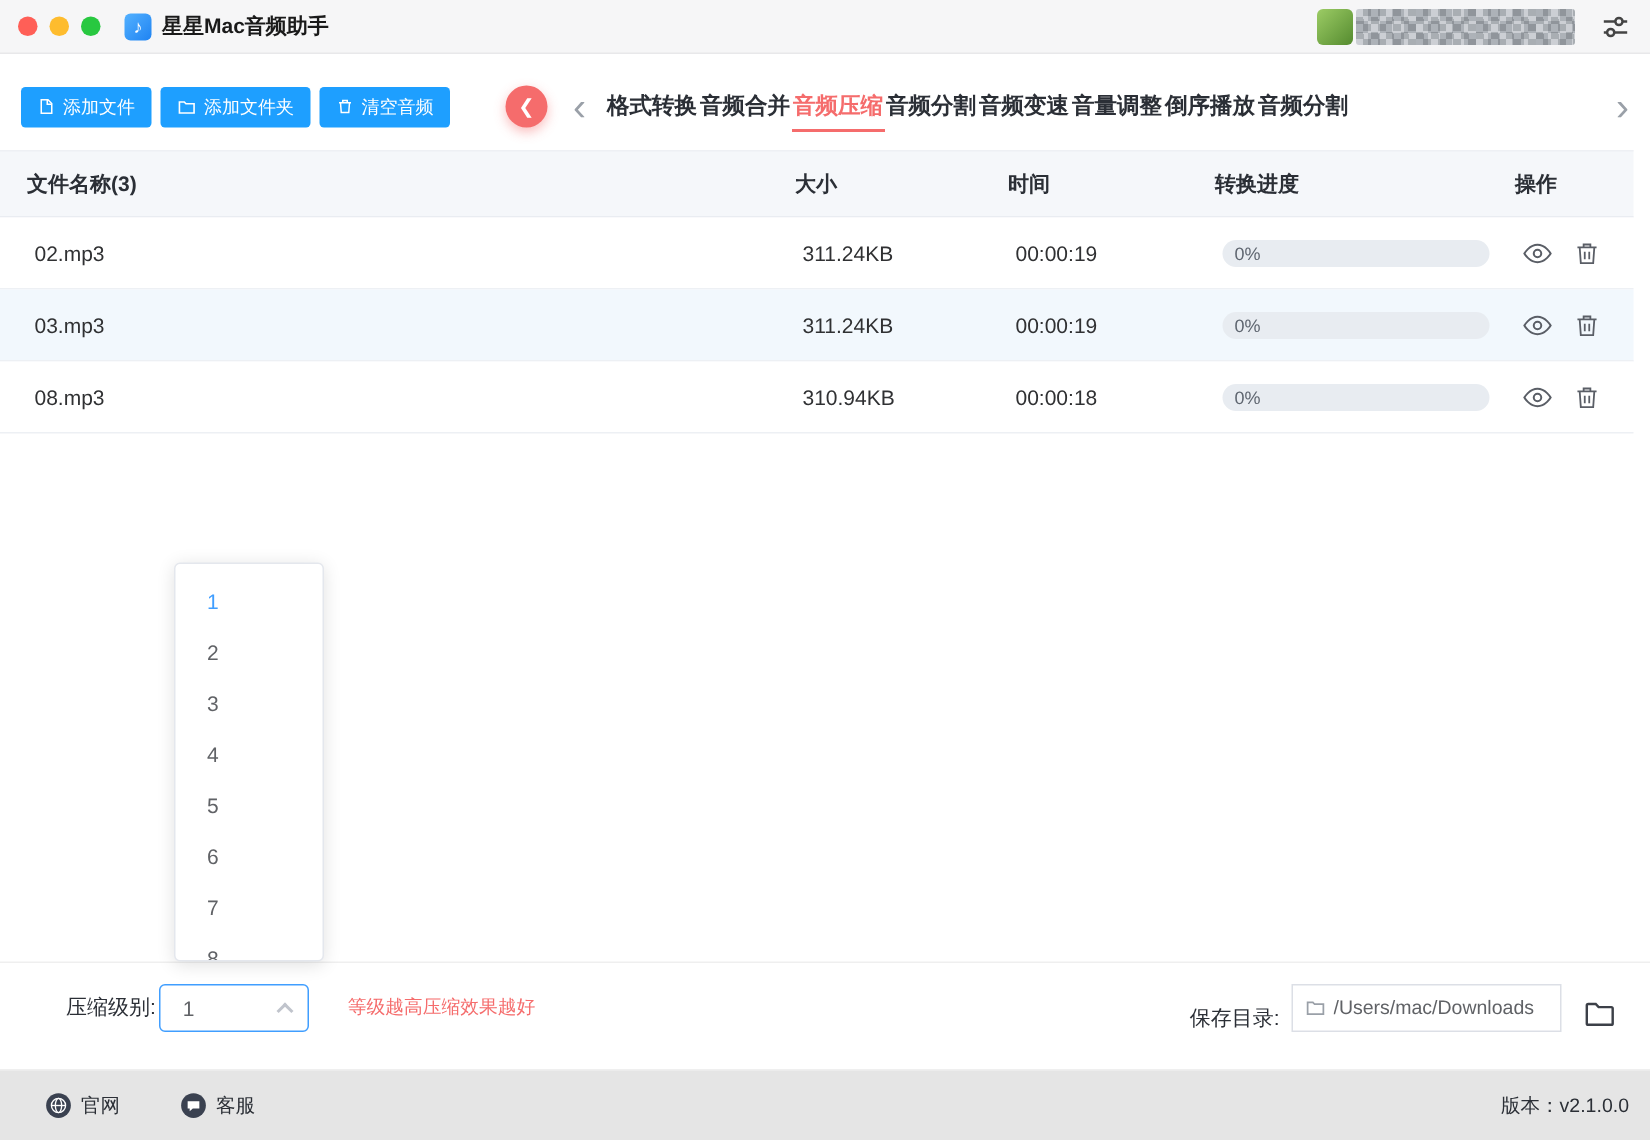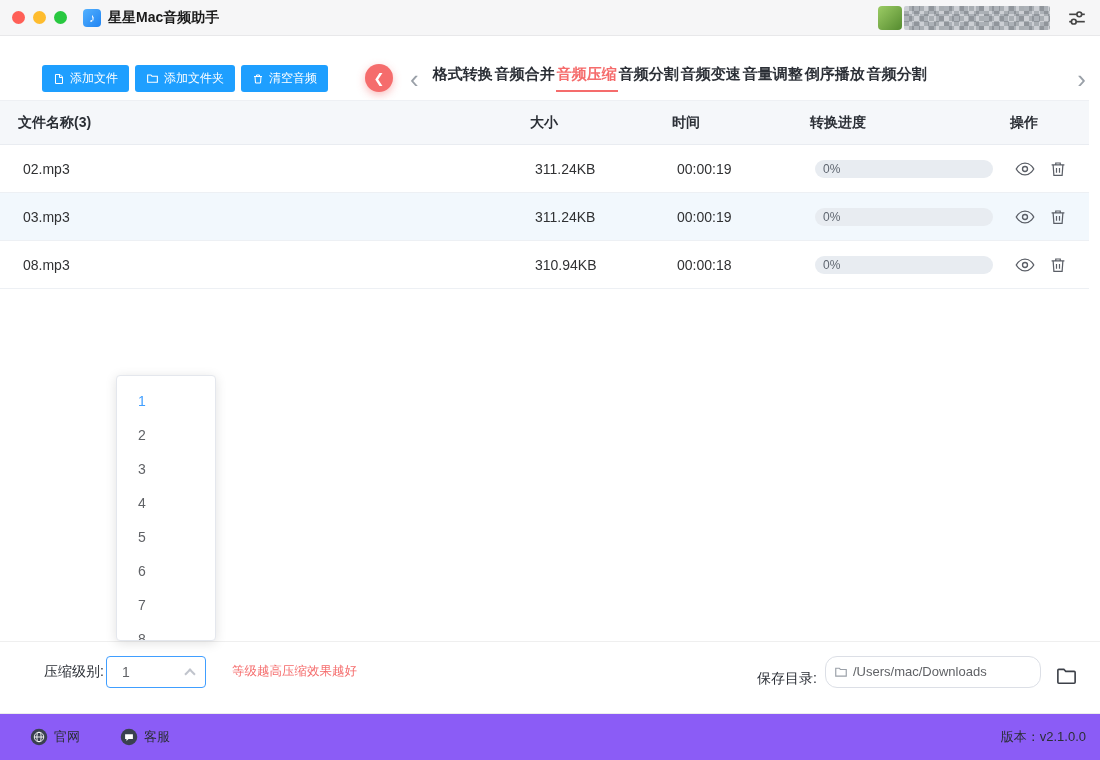--- a/index.html
+++ b/index.html
@@ -19,21 +19,21 @@
   .app-title { font-size:14px; font-weight:bold; color:#1a1a1a; }
   .tb-right { margin-left:auto; display:flex; align-items:center; gap:16px; }
   .user-blur { display:flex; align-items:center; height:26px; cursor:pointer; }
   .avatar { width:24px; height:24px; border-radius:4px; background:linear-gradient(135deg,#9ccc65,#558b2f); }
   .mosaic { width:146px; height:24px; margin-left:2px; border-radius:2px;
     background-image: repeating-conic-gradient(#b7babe 0% 25%, #dcdee1 0% 50%), repeating-conic-gradient(#c9ccd0 0% 25%, #eceef0 0% 50%);
     background-size:10px 10px, 16px 16px; background-blend-mode:multiply; }
   .settings { cursor:pointer; }
 
   
-  .toolbar { position:absolute; top:50px; left:0; right:0; height:42px; display:flex; align-items:flex-end; padding:0 14px;margin-left:28px; }
+  .toolbar { position:absolute; top:50px; left:0; right:0; height:42px; display:flex; align-items:center; padding:0 14px; }
   .btn { display:flex; align-items:center; gap:5px; background:#1e9fff; color:#fff; font-size:12px; height:27px; padding:0 11px; border-radius:3px; margin-right:6px; cursor:pointer; border:none; }
   .back-circle { width:28px; height:28px; border-radius:50%; background:#f56c6c; color:#fff; display:flex; align-items:center; justify-content:center; font-size:13px; margin-left:31px; box-shadow:0 3px 8px rgba(245,108,108,.45); cursor:pointer; flex:none; }
   .tab-chevron { color:#9aa0a8; font-size:26px; line-height:26px; cursor:pointer; user-select:none; }
   .tab-chevron.prev { margin-left:17px; }
   .tab-chevron.next { margin-left:auto; }
   .tabs { display:flex; margin-left:13px; align-items:center; }
   .tab { font-size:15px; font-weight:bold; color:#2b2f36; padding:7px 1px 6px; border-bottom:2px solid transparent; cursor:pointer; white-space:nowrap; }
   .tab.active { color:#f56c6c; border-bottom-color:#f56c6c; }
 
   
@@ -52,27 +52,27 @@
   .opt.selected { color:#409eff; }
 
   
   .bottom-bar { position:absolute; top:641px; left:0; right:0; height:60px; border-top:1px solid #efefef; display:flex; align-items:center; padding:0 22px 0 14px; background:#fff; }
   .level-label { font-size:14px; color:#2b2f36; margin-left:30px; }
   .level-select { width:100px; height:32px; border:1px solid #409eff; border-radius:4px; display:flex; align-items:center; justify-content:space-between; padding:0 11px 0 15px; margin-left:2px; font-size:14px; color:#606266; background:#fff; cursor:pointer; }
   .sel-arrow { width:8px; height:8px; border-top:2px solid #c0c4cc; border-right:2px solid #c0c4cc; transform:rotate(-45deg); margin-top:4px; }
   .hint { color:#f56c6c; font-size:12.5px; margin-left:26px; }
   .right-group { margin-left:auto; display:flex; align-items:flex-end; }
   .save-label { font-size:14px; color:#2b2f36; }
-  .path-box { width:216px; height:32px; border:1px solid #dcdfe6; border-radius:12px; display:flex; align-items:center; padding:0 4px 0 8px; margin-left:8px; gap:5px; overflow:hidden; cursor:text; }
+  .path-box { width:180px; height:32px; border:1px solid #dcdfe6; border-radius:0; display:flex; align-items:center; padding:0 4px 0 8px; margin-left:8px; gap:5px; overflow:hidden; cursor:text; }
   .path-text { font-size:13px; color:#606266; white-space:nowrap; overflow:hidden; flex:1; }
   .folder-btn { margin-left:14px; display:flex; cursor:pointer; }
   .start-btn { margin-left:26px; width:96px; height:40px; background:#f56c6c; color:#fff; font-size:14px; border:none; border-radius:4px; display:flex; align-items:center; justify-content:center; cursor:pointer; }
 
   
-  .footer { position:absolute; top:713px; left:0; right:0; bottom:0; border-top:1px solid #ececec; background:#8b5cf6; display:flex; align-items:center; padding:0 14px 0 30px; }
+  .footer { position:absolute; top:713px; left:0; right:0; bottom:0; border-top:1px solid #ececec; background:#e5e5e5; display:flex; align-items:center; padding:0 14px 0 30px; }
   .f-link { display:flex; align-items:center; gap:6px; font-size:13px; color:#2b2f36; margin-right:40px; cursor:pointer; }
   .version { margin-left:auto; font-size:13px; color:#2b2f36; }
 </style>
 </head>
 <body>
 
 <header class="titlebar">
   <div class="lights">
     <span class="light red"></span>
     <span class="light yellow"></span>

